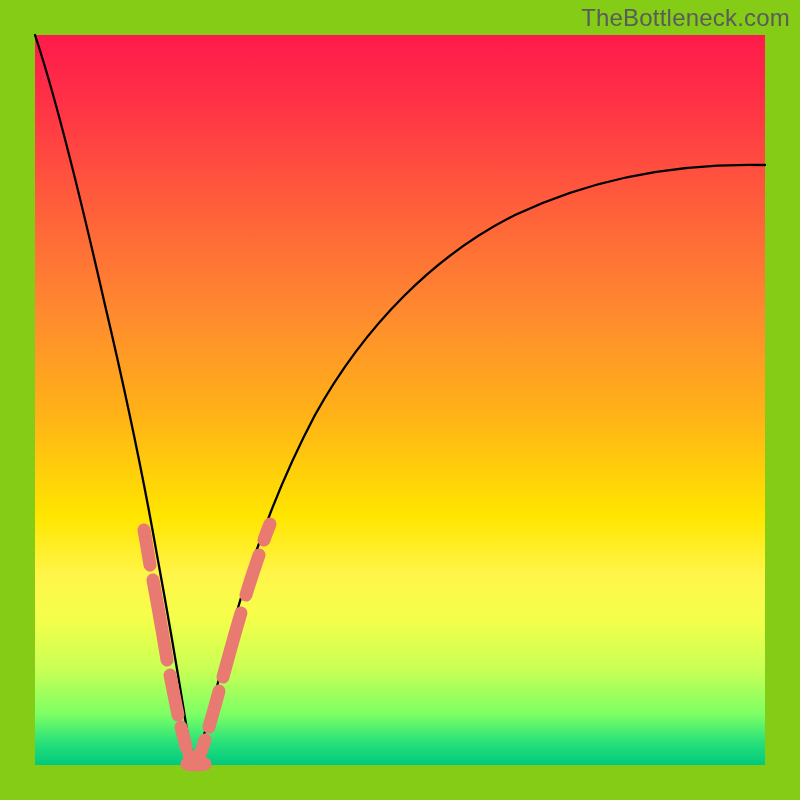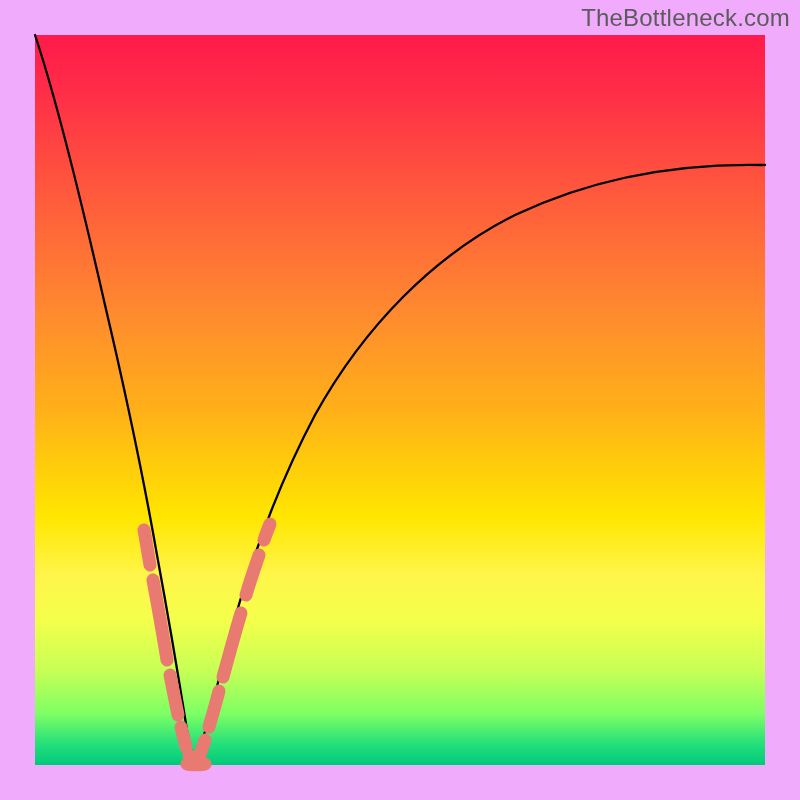--- a/index.html
+++ b/index.html
@@ -10,21 +10,21 @@
     overflow: hidden;
     background: #000;
     font-family: Arial, Helvetica, sans-serif;
   }
   .frame {
     position: absolute;
     left: 0;
     top: 0;
     width: 800px;
     height: 800px;
-    background: #f0abfc;
+    background: #84cc16;
   }
   .watermark {
     position: absolute;
     top: 4px;
     right: 10px;
     color: #5b5b5b;
     font-size: 24px;
     font-weight: 500;
     letter-spacing: 0.2px;
     user-select: none;

